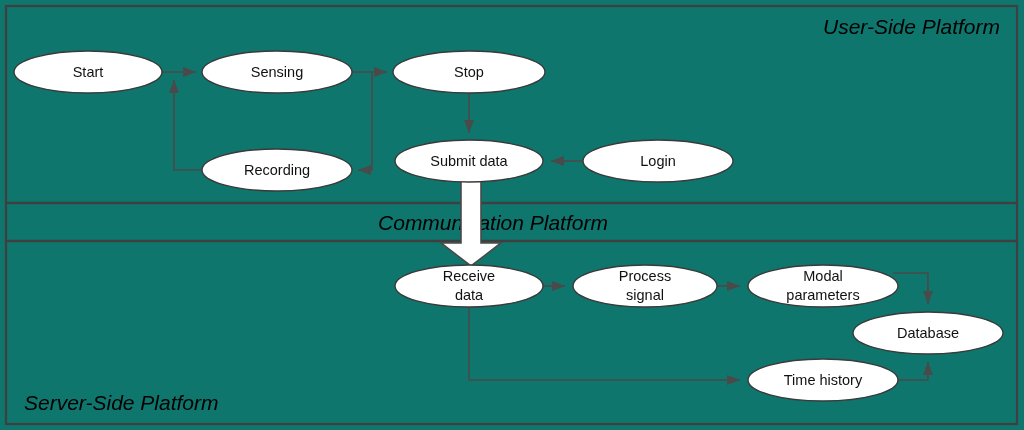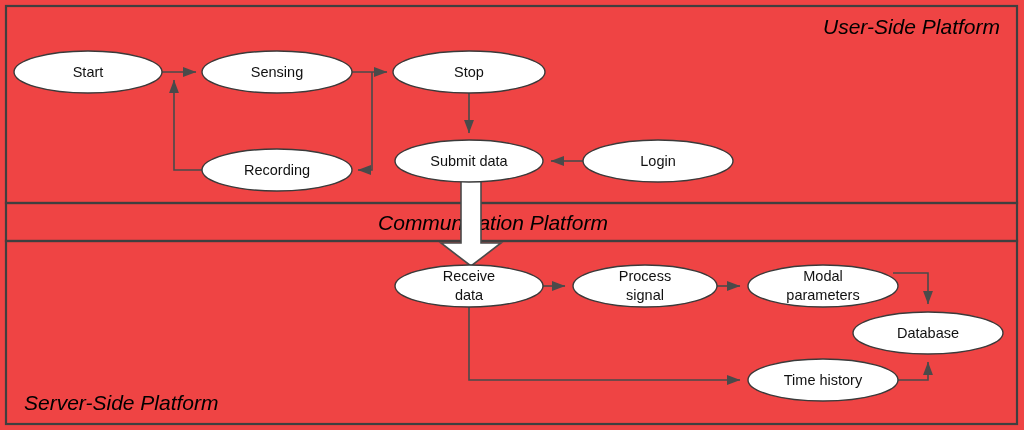--- a/index.html
+++ b/index.html
@@ -7,21 +7,21 @@
     padding: 0;
     background: #ffffff;
   }
   body {
     font-family: "Liberation Sans", sans-serif;
   }
   #stage {
     position: relative;
     width: 1024px;
     height: 430px;
-    background: #ef4444;
+    background: #0f766e;
     overflow: hidden;
   }
   #diagram-svg {
     position: absolute;
     left: 0;
     top: 0;
     width: 1024px;
     height: 430px;
   }
   .node-ellipse {

